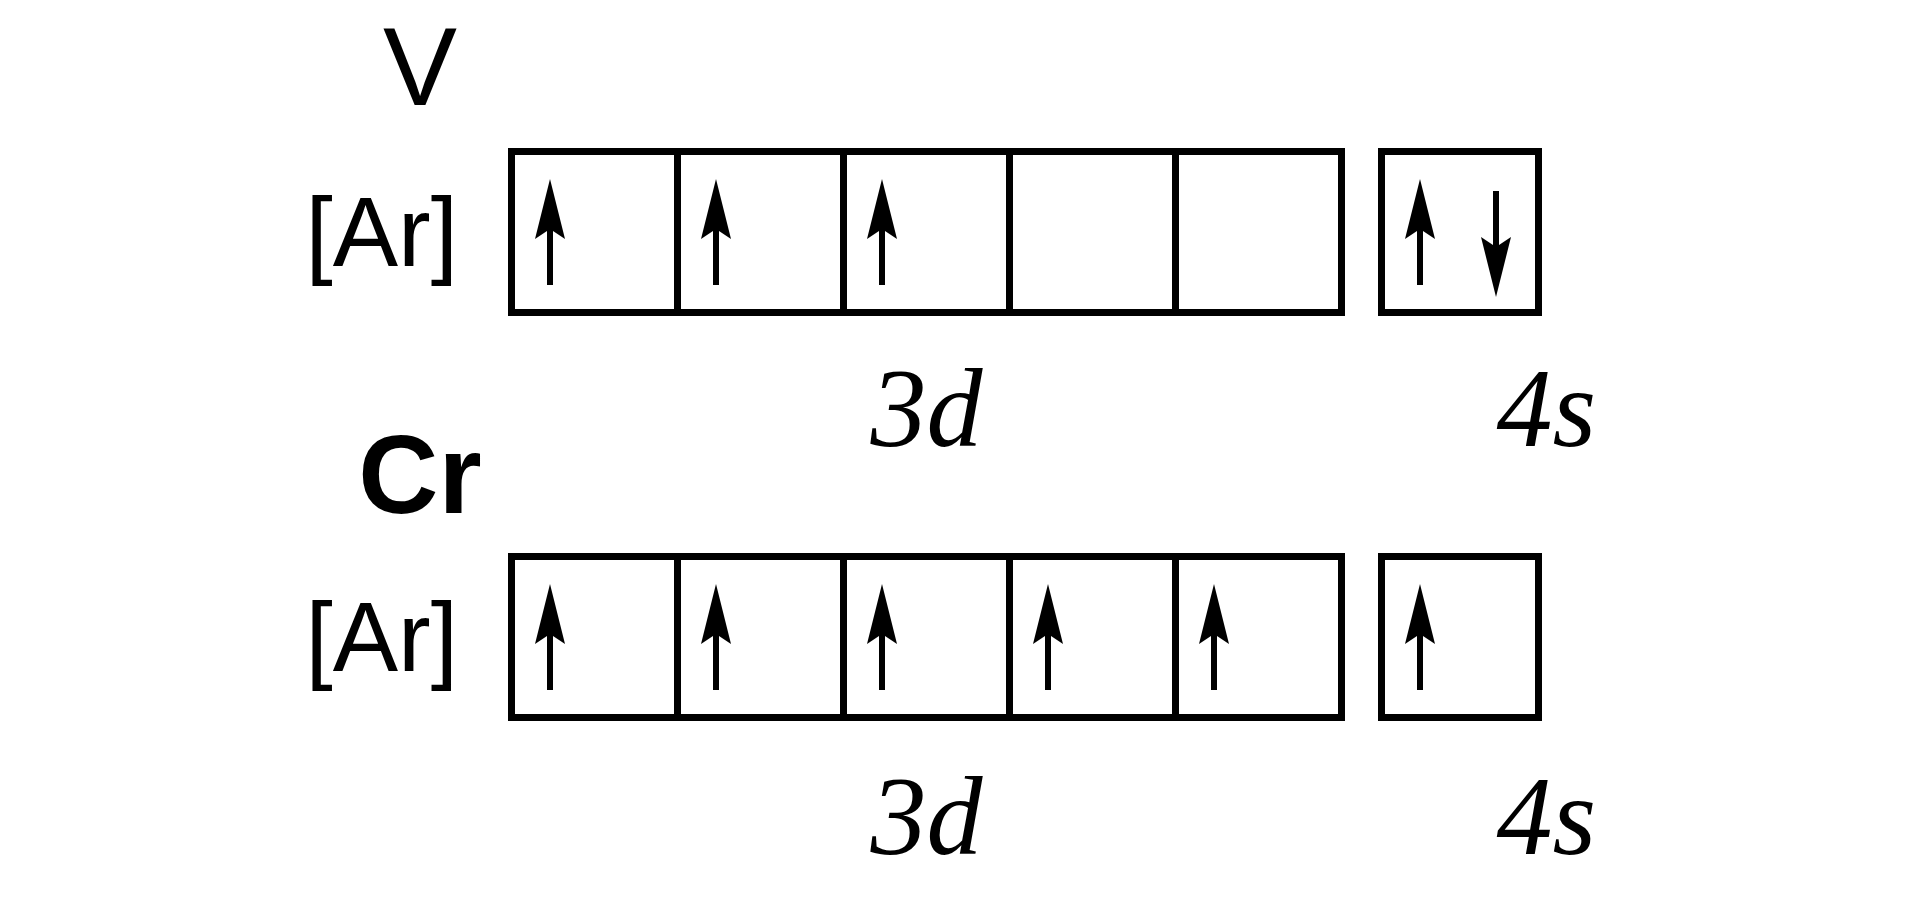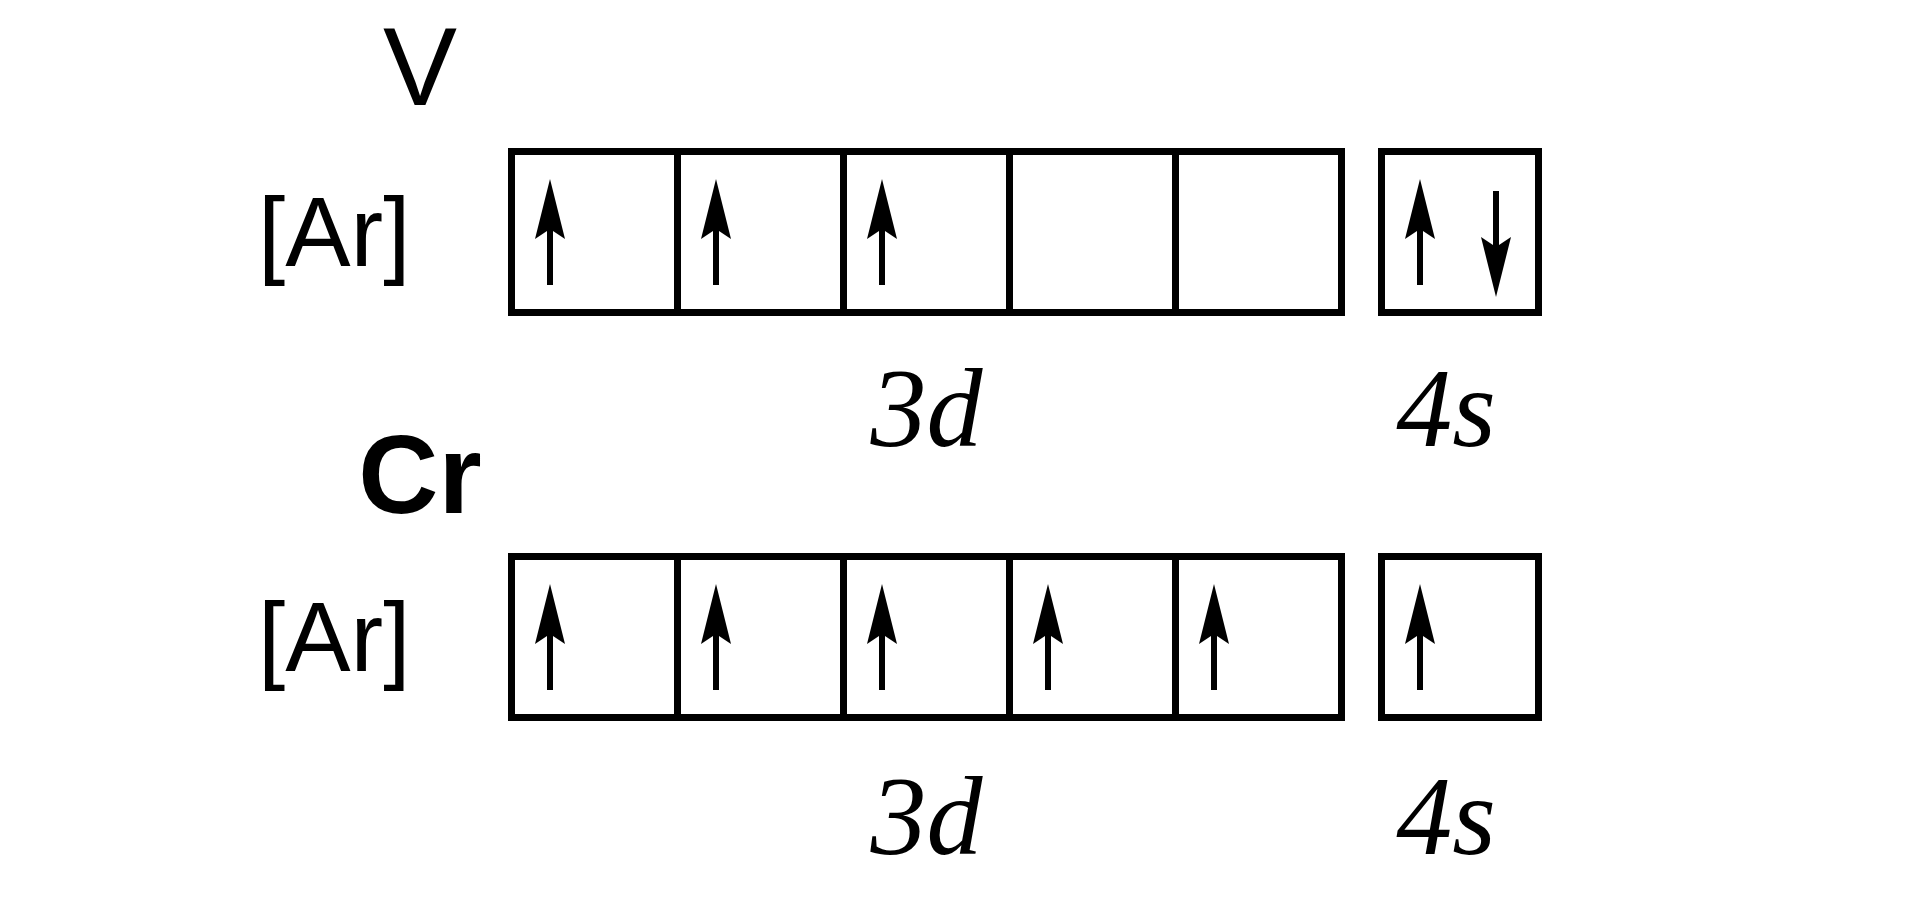--- a/index.html
+++ b/index.html
@@ -32,20 +32,21 @@
   #v-row .element-symbol  { top: 12px; }
   #cr-row .element-symbol { top: 420px; font-weight: bold; }
 
   
   .core-wrap {
     left: 258px;
     width: 200px;
     height: 168px;
     display: flex;
     align-items: center;
+    justify-content: flex-end;
     font-size: 98px;
     line-height: 1.0;
     white-space: nowrap;
   }
   #v-row .core-wrap  { top: 148px; }
   #cr-row .core-wrap { top: 553px; }
 
   
   .dgroup {
     left: 508px;
@@ -90,21 +91,21 @@
   
   .subshell-label {
     font-style: italic;
     font-size: 112px;
     line-height: 1.0;
     text-align: center;
     white-space: nowrap;
     font-family: Liberation Serif, serif;
   }
   .subshell-label.d-label { left: 508px; width: 837px; }
-  .subshell-label.s-label { left: 1356px; width: 180px; }
+  .subshell-label.s-label { left: 1416px; width: 180px; text-align: right; }
   #v-row .subshell-label  { top: 352px; }
   #cr-row .subshell-label { top: 760px; }
 </style>
 </head>
 <body>
 
 <div id="canvas">
 
   <section id="v-row">
     <div class="abs element-symbol">V</div>

